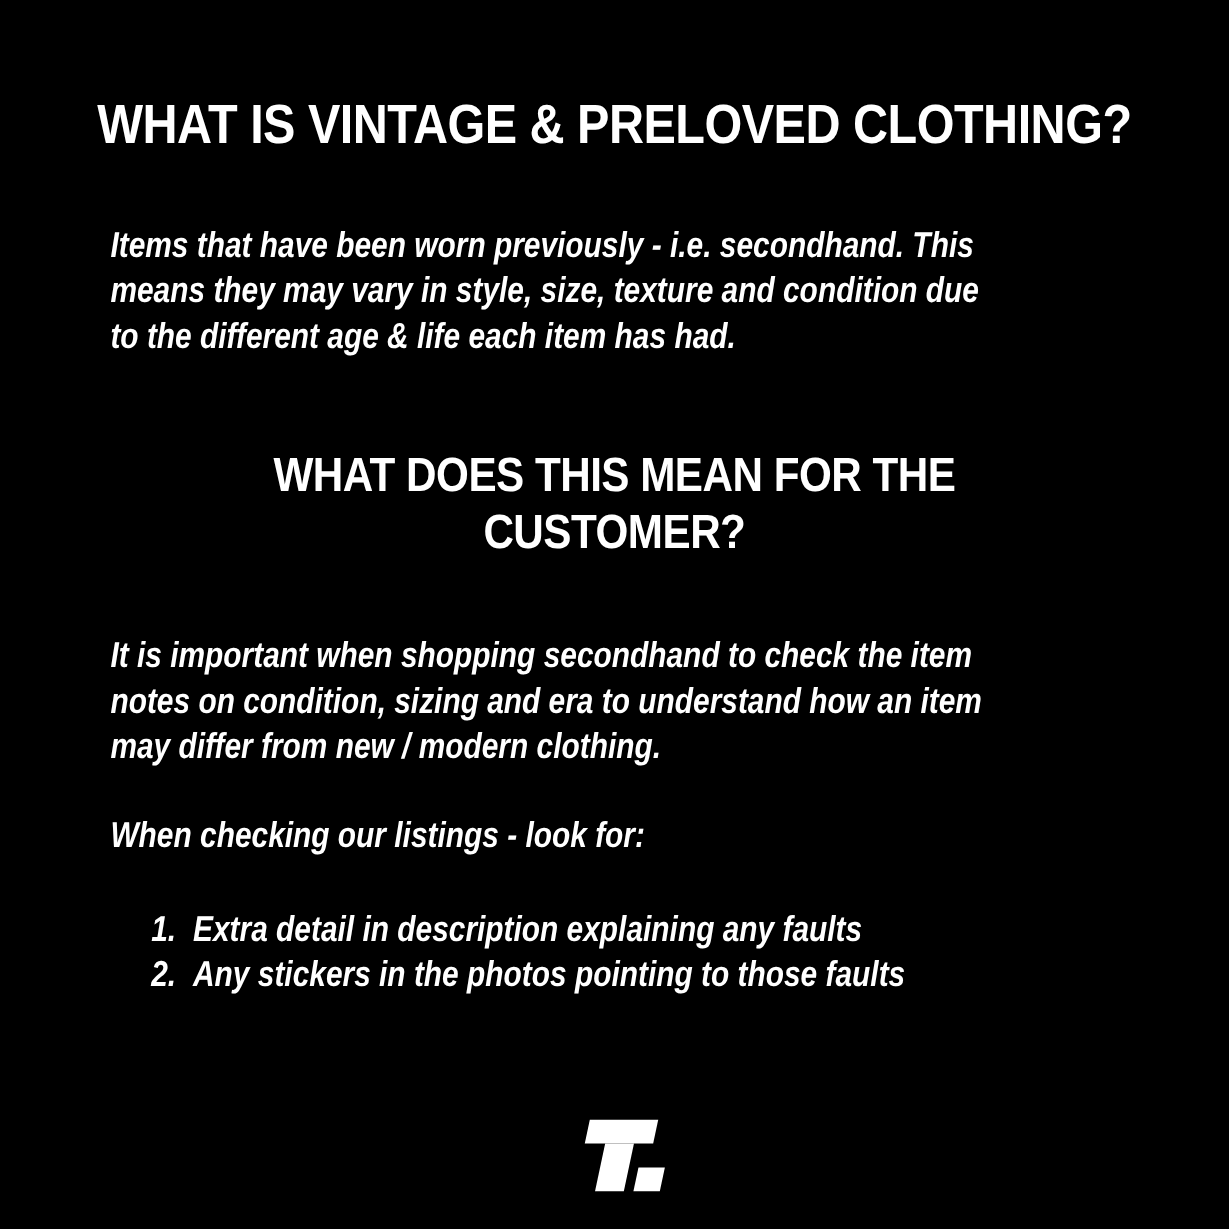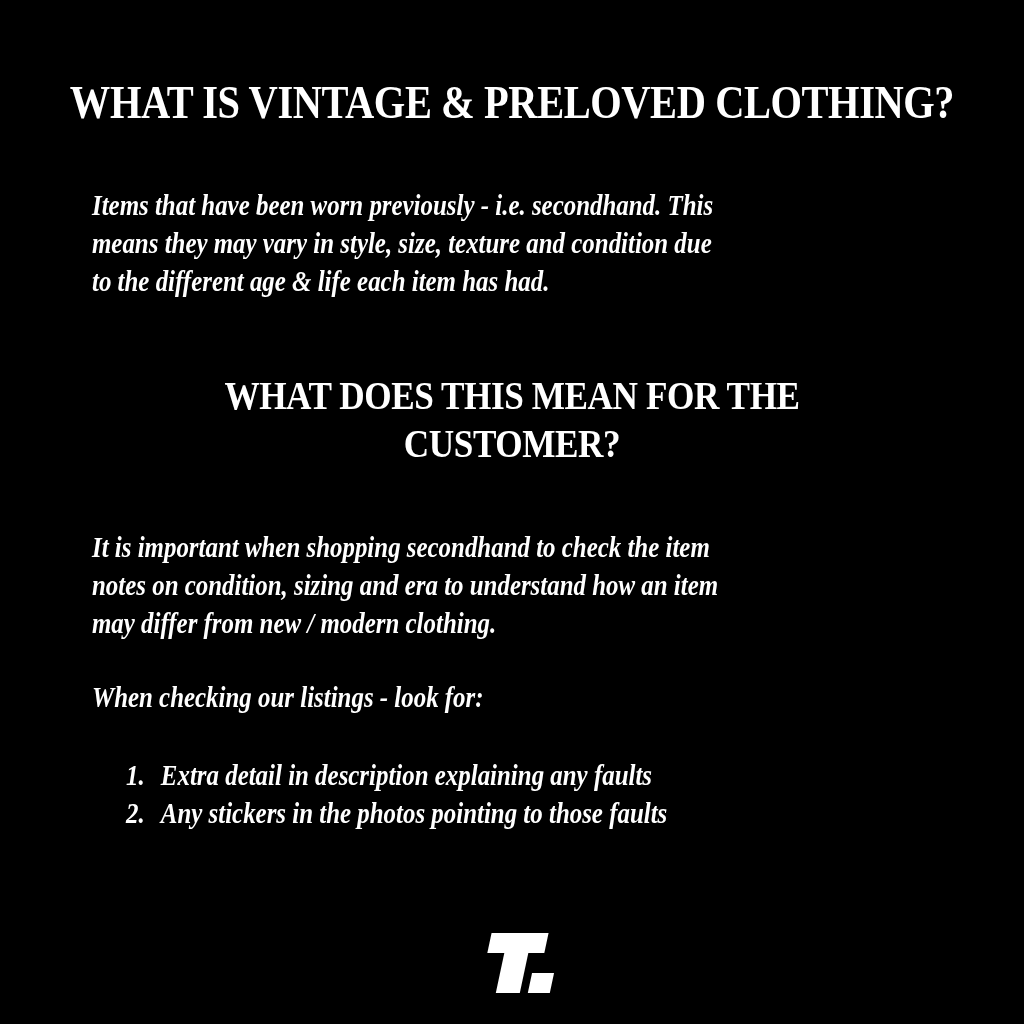--- a/index.html
+++ b/index.html
@@ -6,21 +6,21 @@
     margin: 0;
     padding: 0;
     background: #000000;
   }
   .canvas {
     position: relative;
     width: 1024px;
     height: 1024px;
     background: #000000;
     color: #ffffff;
-    font-family: Liberation Serif, serif;
+    font-family: Liberation Sans, sans-serif;
     overflow: hidden;
   }
   .main-heading {
     position: absolute;
     top: 76px;
     left: 0;
     width: 1024px;
     text-align: center;
     font-size: 46px;
     font-weight: 800;

